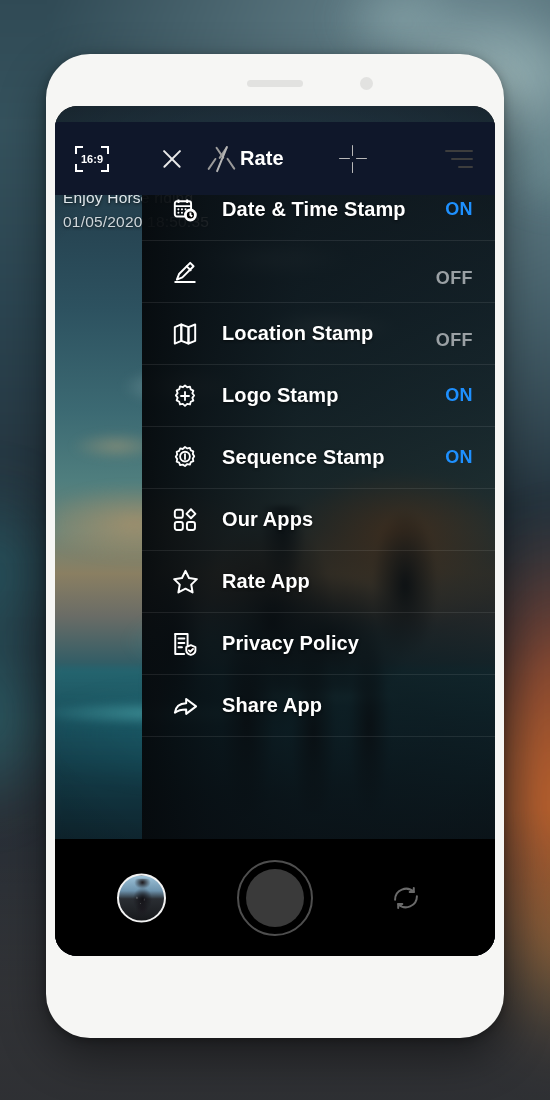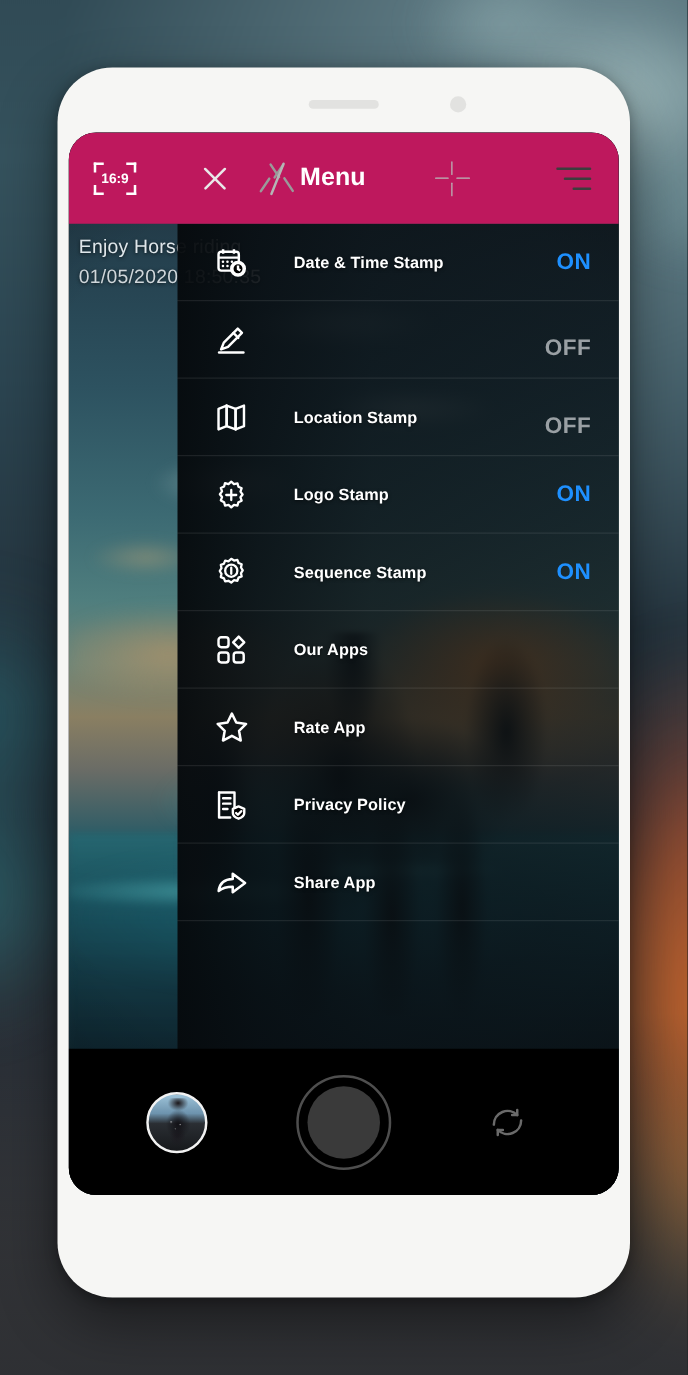--- a/index.html
+++ b/index.html
@@ -121,22 +121,22 @@
       radial-gradient(30% 4% at 58% 10%, rgba(110,215,218,.45) 0%, rgba(110,215,218,0) 74%);
     filter:blur(3px);
   }
   #preview-vignette {
     position:absolute; inset:0;
     background:radial-gradient(130% 82% at 50% 46%, rgba(0,0,0,0) 52%, rgba(0,0,0,.55) 100%);
   }
 
   
   #topbar {
-    position:absolute; left:0; top:0; width:100%; height:73px;
-    background:#be185d;
+    position:absolute; left:0; top:16px; width:100%; height:73px;
+    background:#0f172a;
     display:flex; align-items:center;
     padding:0 22px 0 20px;
     z-index:6;
   }
   #ratio-badge {
     position:relative; width:34px; height:26px;
     display:flex; align-items:center; justify-content:center;
   }
   #ratio-badge .corner { position:absolute; width:8px; height:8px; border:2px solid #fff; }
   #ratio-badge .c-tl { left:0; top:0; border-right:0; border-bottom:0; }
@@ -216,22 +216,22 @@
     padding:0 22px 0 26px;
     border-bottom:1px solid rgba(255,255,255,.085);
   }
   .menu-row .mi-icon {
     width:34px; min-width:34px; height:34px;
     display:flex; align-items:center; justify-content:center;
     color:#fff;
   }
   .menu-row .mi-icon svg { display:block; }
   .menu-row .mi-label {
-    margin-left:33px;
-    color:#fff; font-size:13px; font-weight:700; letter-spacing:.1px;
+    margin-left:20px;
+    color:#fff; font-size:20px; font-weight:700; letter-spacing:.1px;
     text-shadow:0 1px 3px rgba(0,0,0,.6);
   }
   .menu-row .mi-state {
     margin-left:auto; font-size:18px; font-weight:700; letter-spacing:.4px;
   }
   .mi-state.on  { color:#1e90ff; }
   .mi-state.off { color:#9aa0a4;margin-top:14px; }
   #drawer-tail { flex:1; }
 
   
@@ -323,21 +323,21 @@
       </div>
 
       <div id="menu-group">
         <div id="flash-off-icon">
           <i class="fl fl-a"></i>
           <i class="fl fl-b"></i>
           <i class="fl fl-c"></i>
           <i class="fl fl-d"></i>
           <i class="fl fl-slash"></i>
         </div>
-        <span id="menu-label">Menu</span>
+        <span id="menu-label">Rate</span>
       </div>
 
       <div id="grid-icon">
         <i class="gv1"></i>
         <i class="gv2"></i>
         <i class="gh1"></i>
         <i class="gh2"></i>
       </div>
 
       <div id="hamburger">

